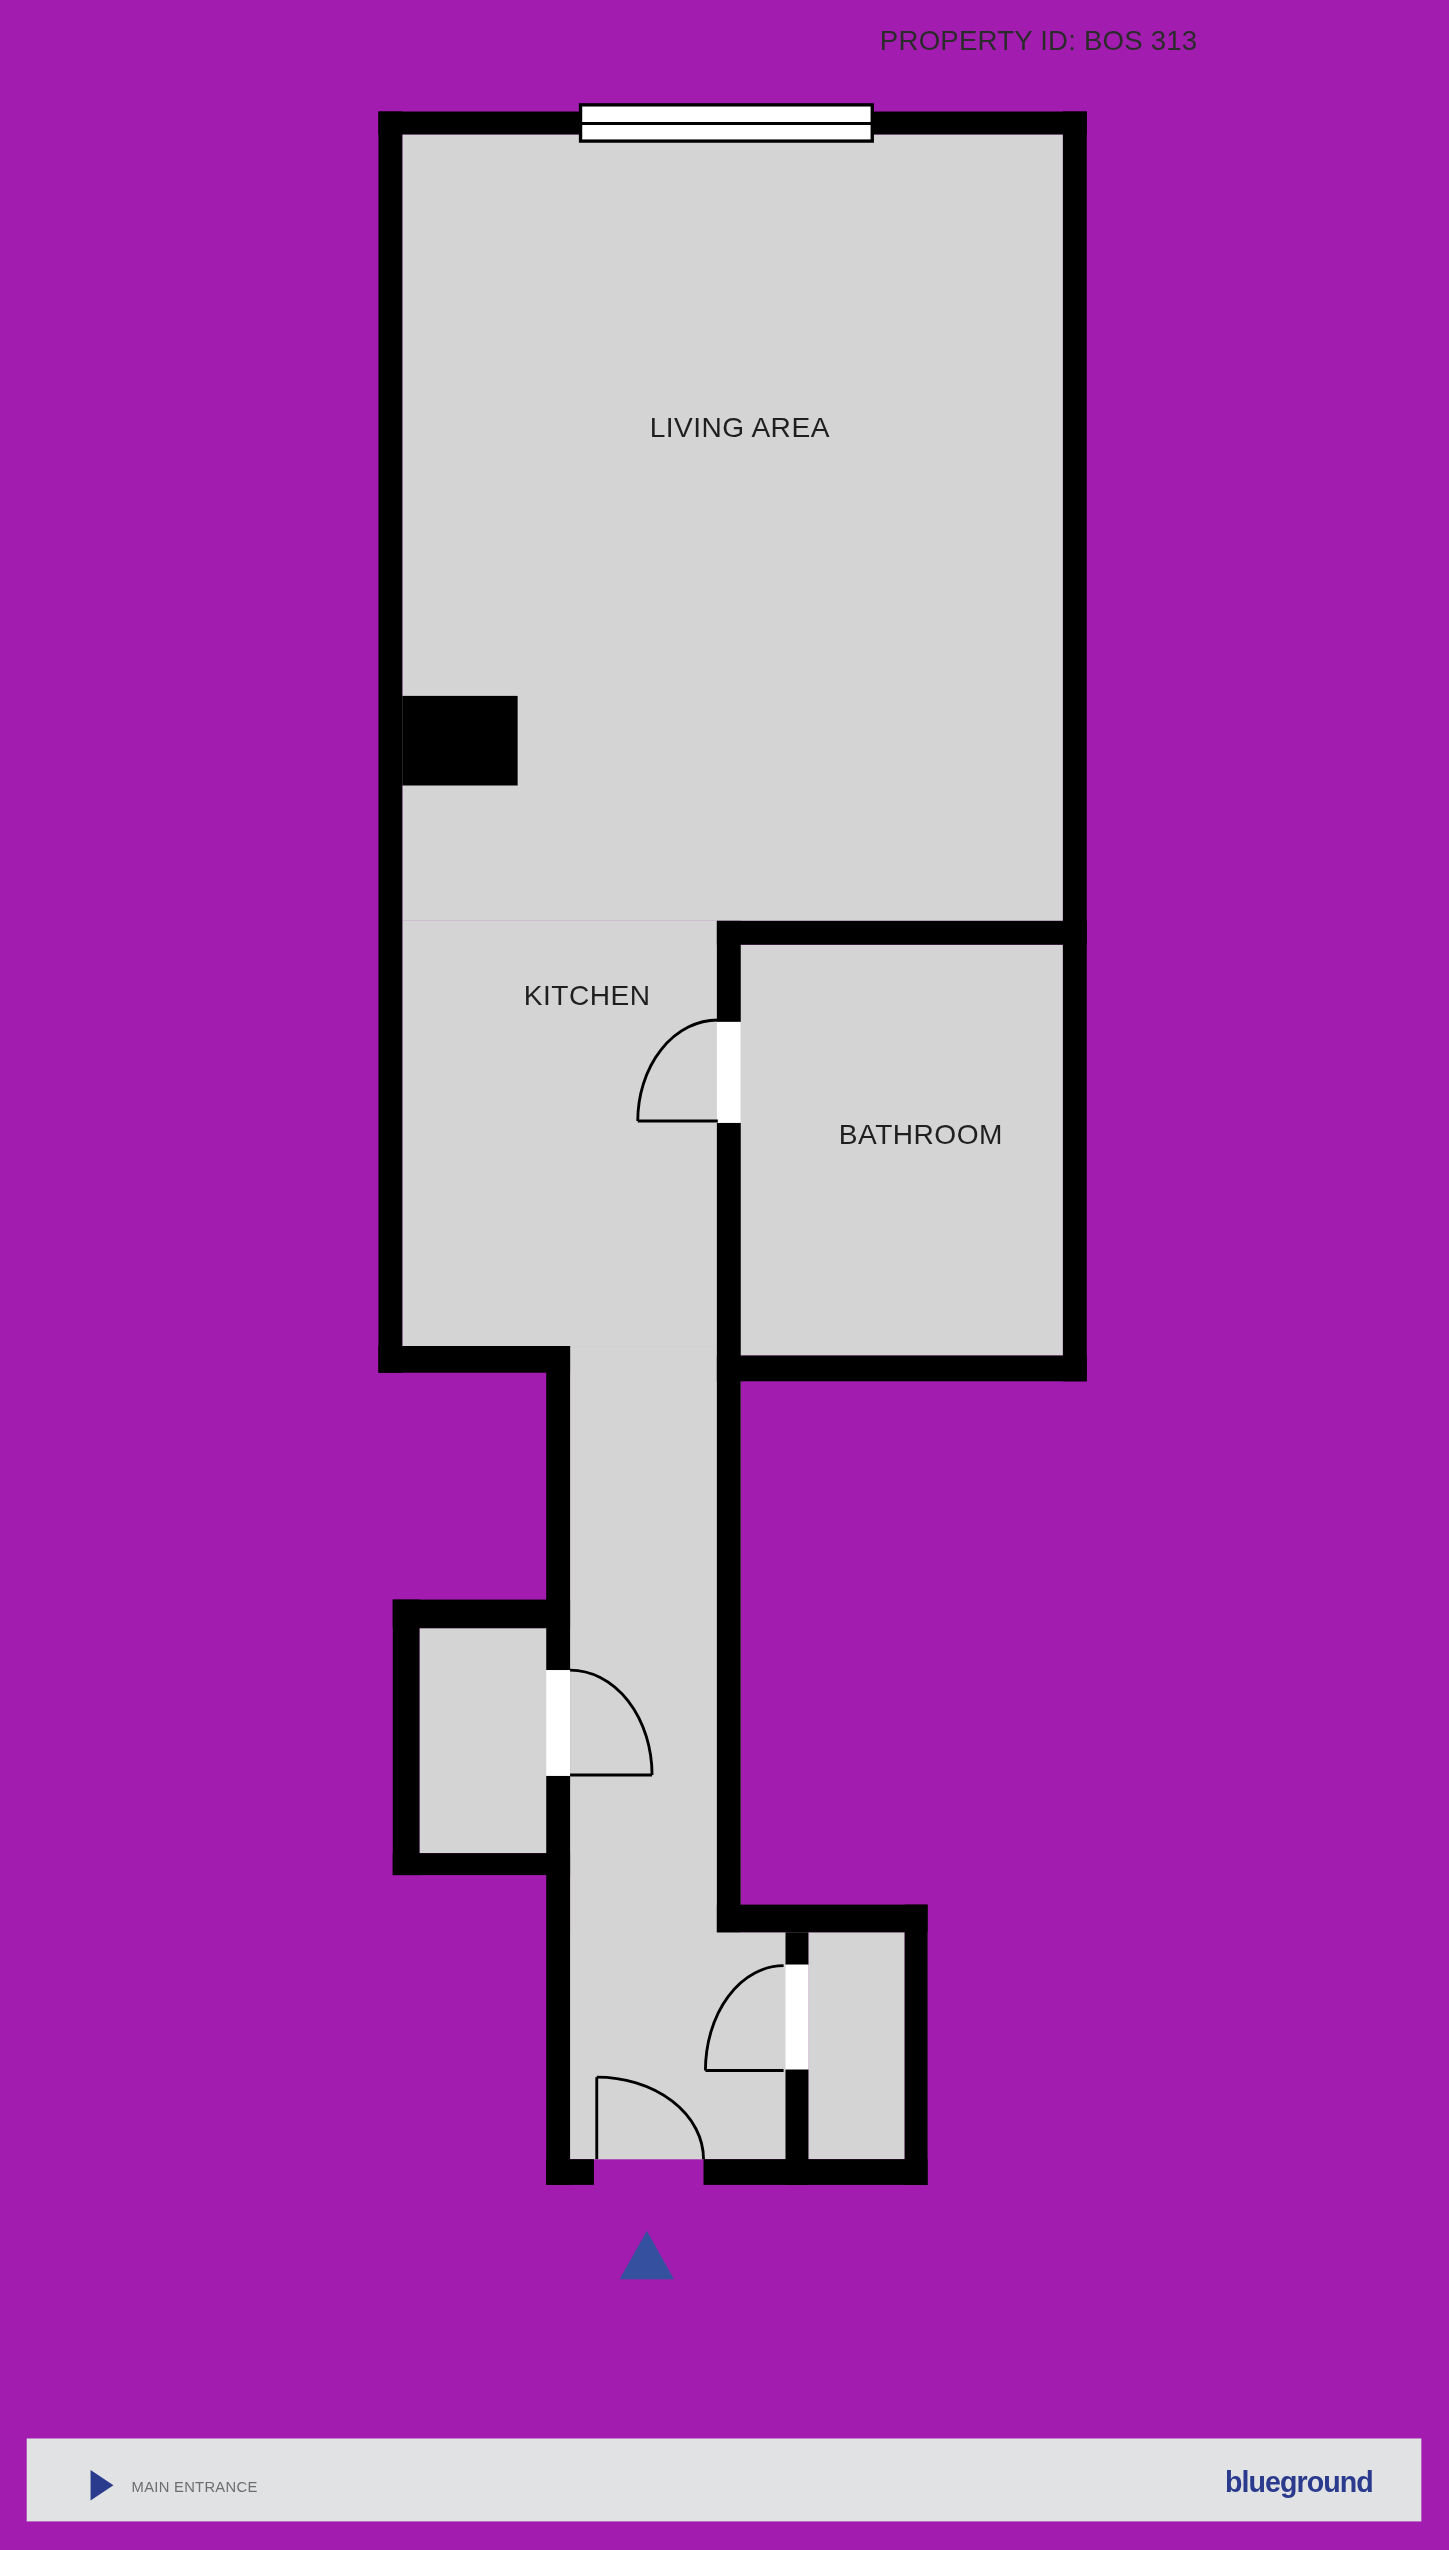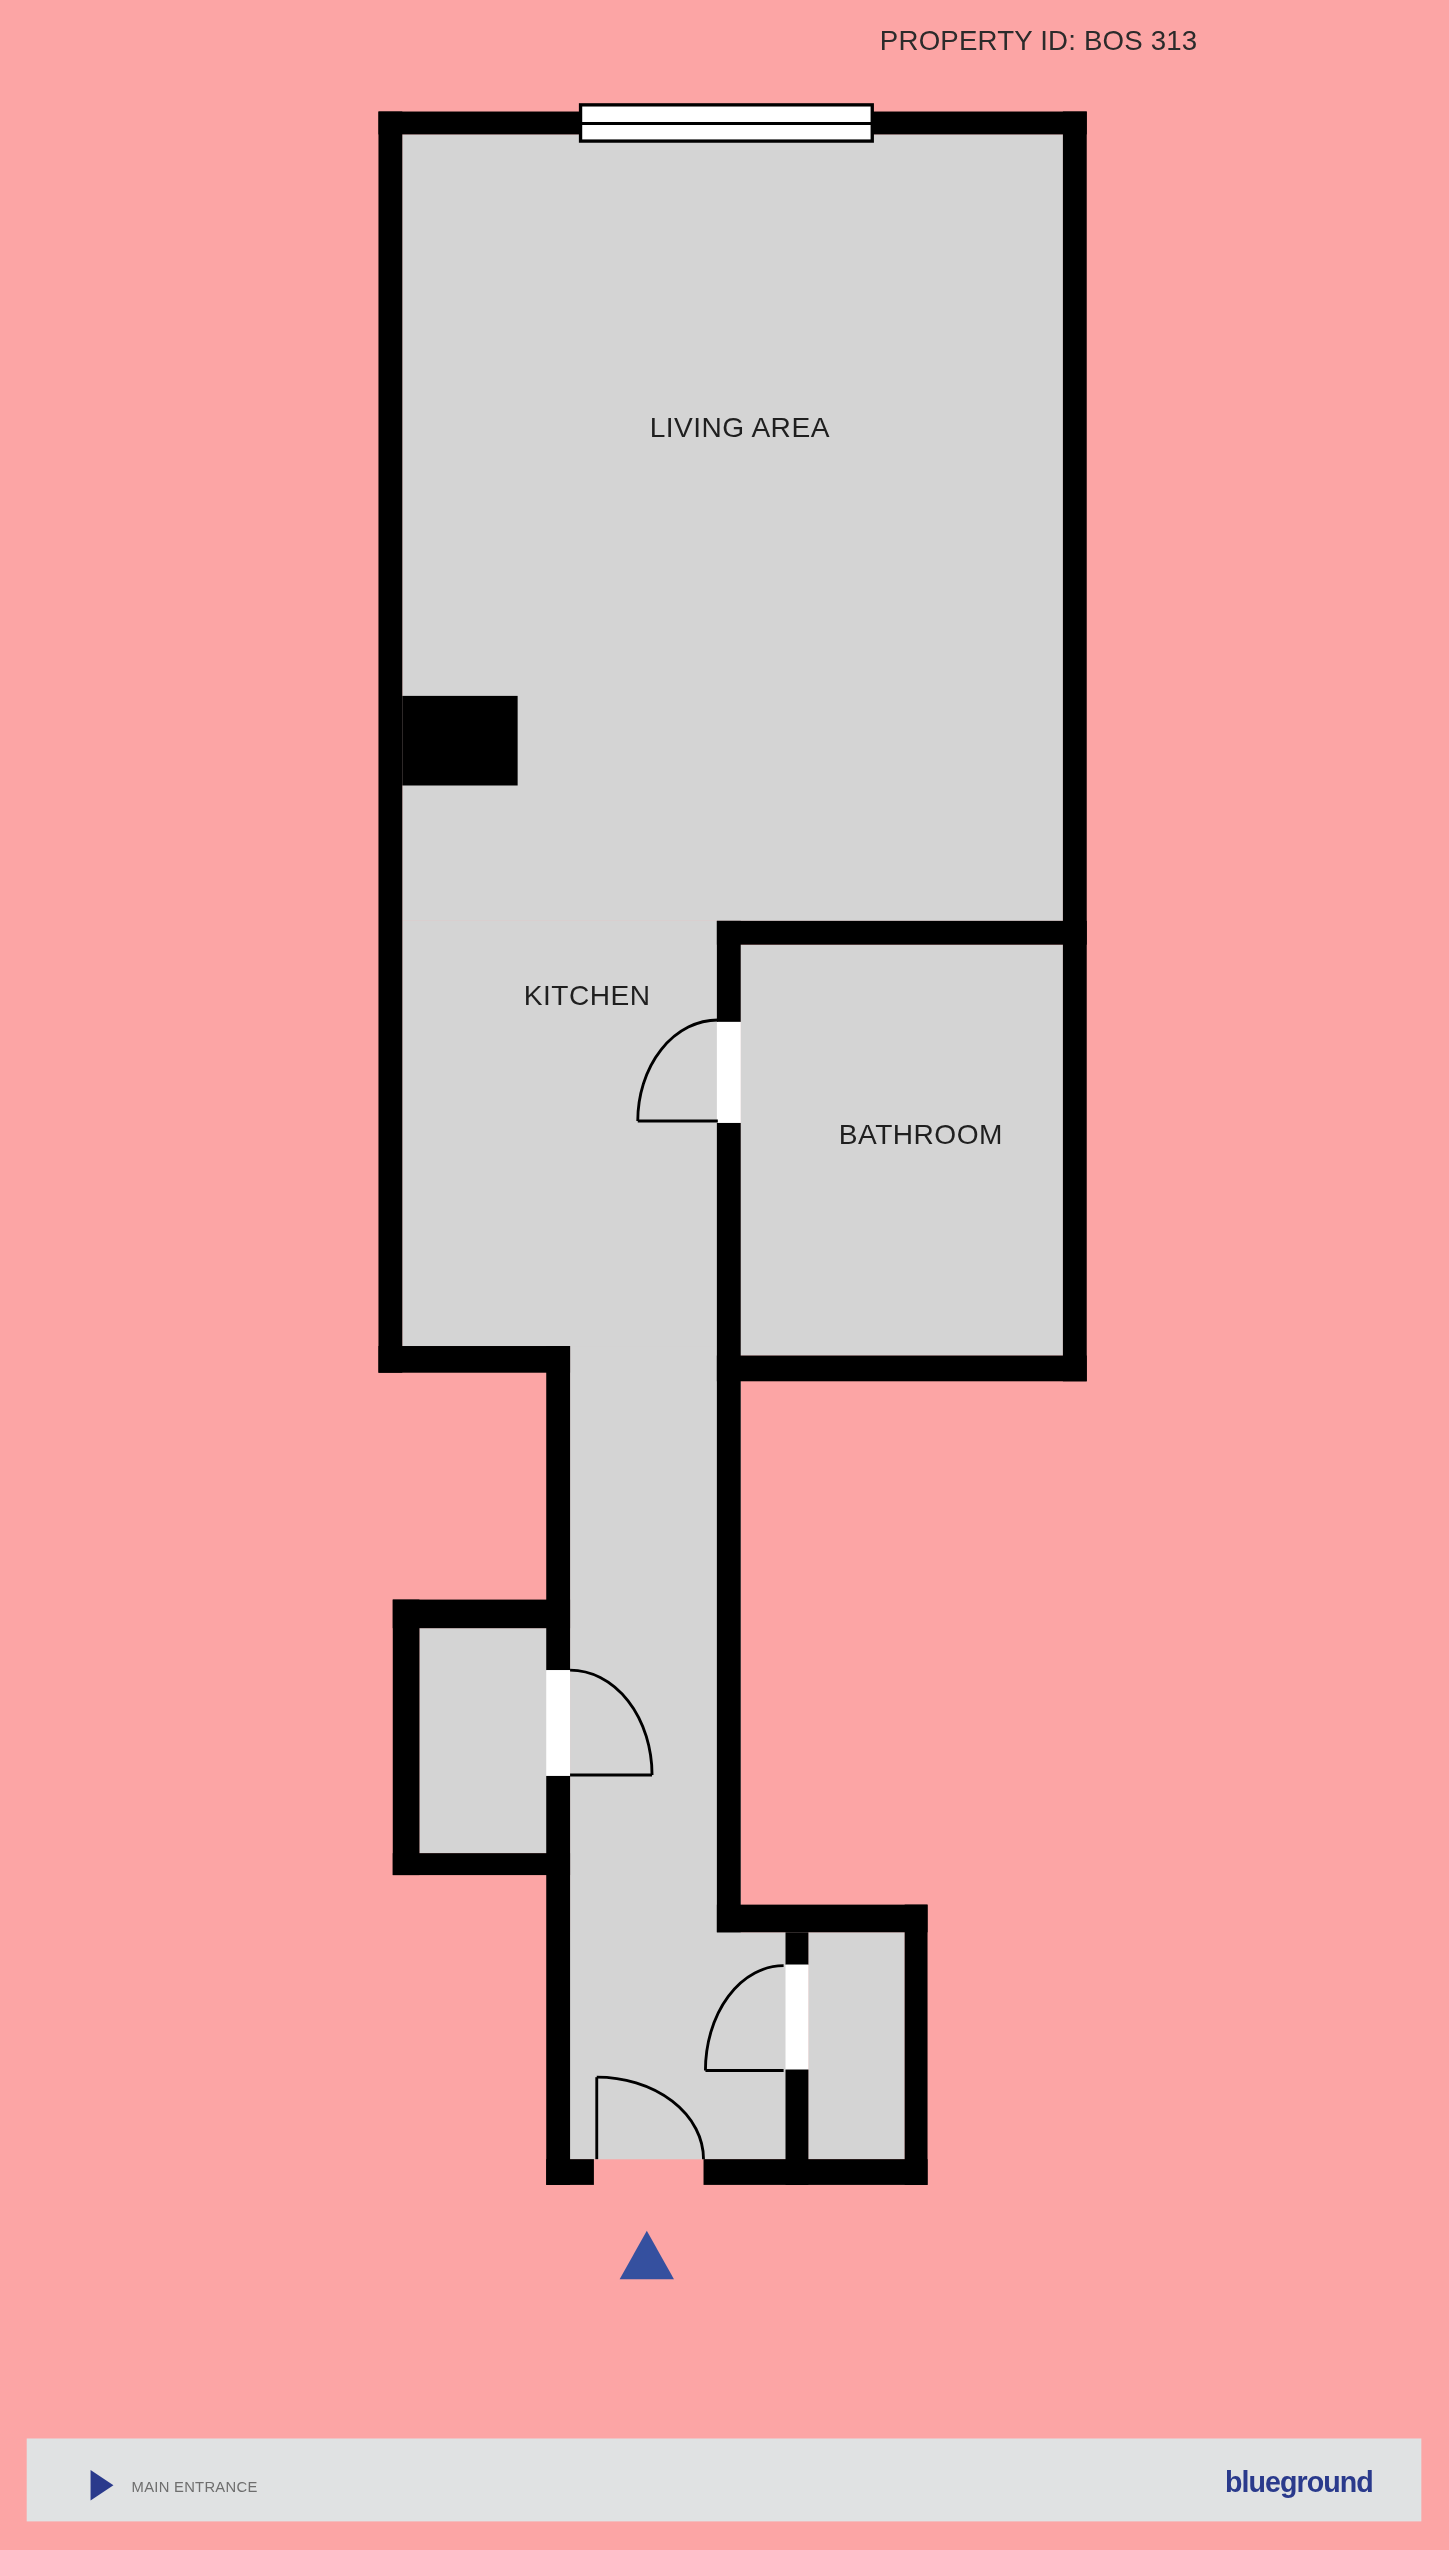--- a/index.html
+++ b/index.html
@@ -1,16 +1,16 @@
 <!DOCTYPE html>
 <html><head>
 <meta charset="utf-8">
 <style>
   html,body{margin:0;padding:0;background:#ffffff;}
-  .page{position:relative;width:1449px;height:2550px;background:#fca5a5;overflow:hidden;
+  .page{position:relative;width:1449px;height:2550px;background:#a21caf;overflow:hidden;
         font-family:"Liberation Sans", sans-serif;}
   svg{position:absolute;left:0;top:0;}
 </style>
 </head>
 <body>
 <div class="page">
 <svg width="1449" height="2550" viewBox="0 0 1520 2675">
 
   <text x="923" y="52" font-size="29" fill="#2b2b2b" font-family="Liberation Sans" letter-spacing="0.2">PROPERTY ID: BOS 313</text>
 

